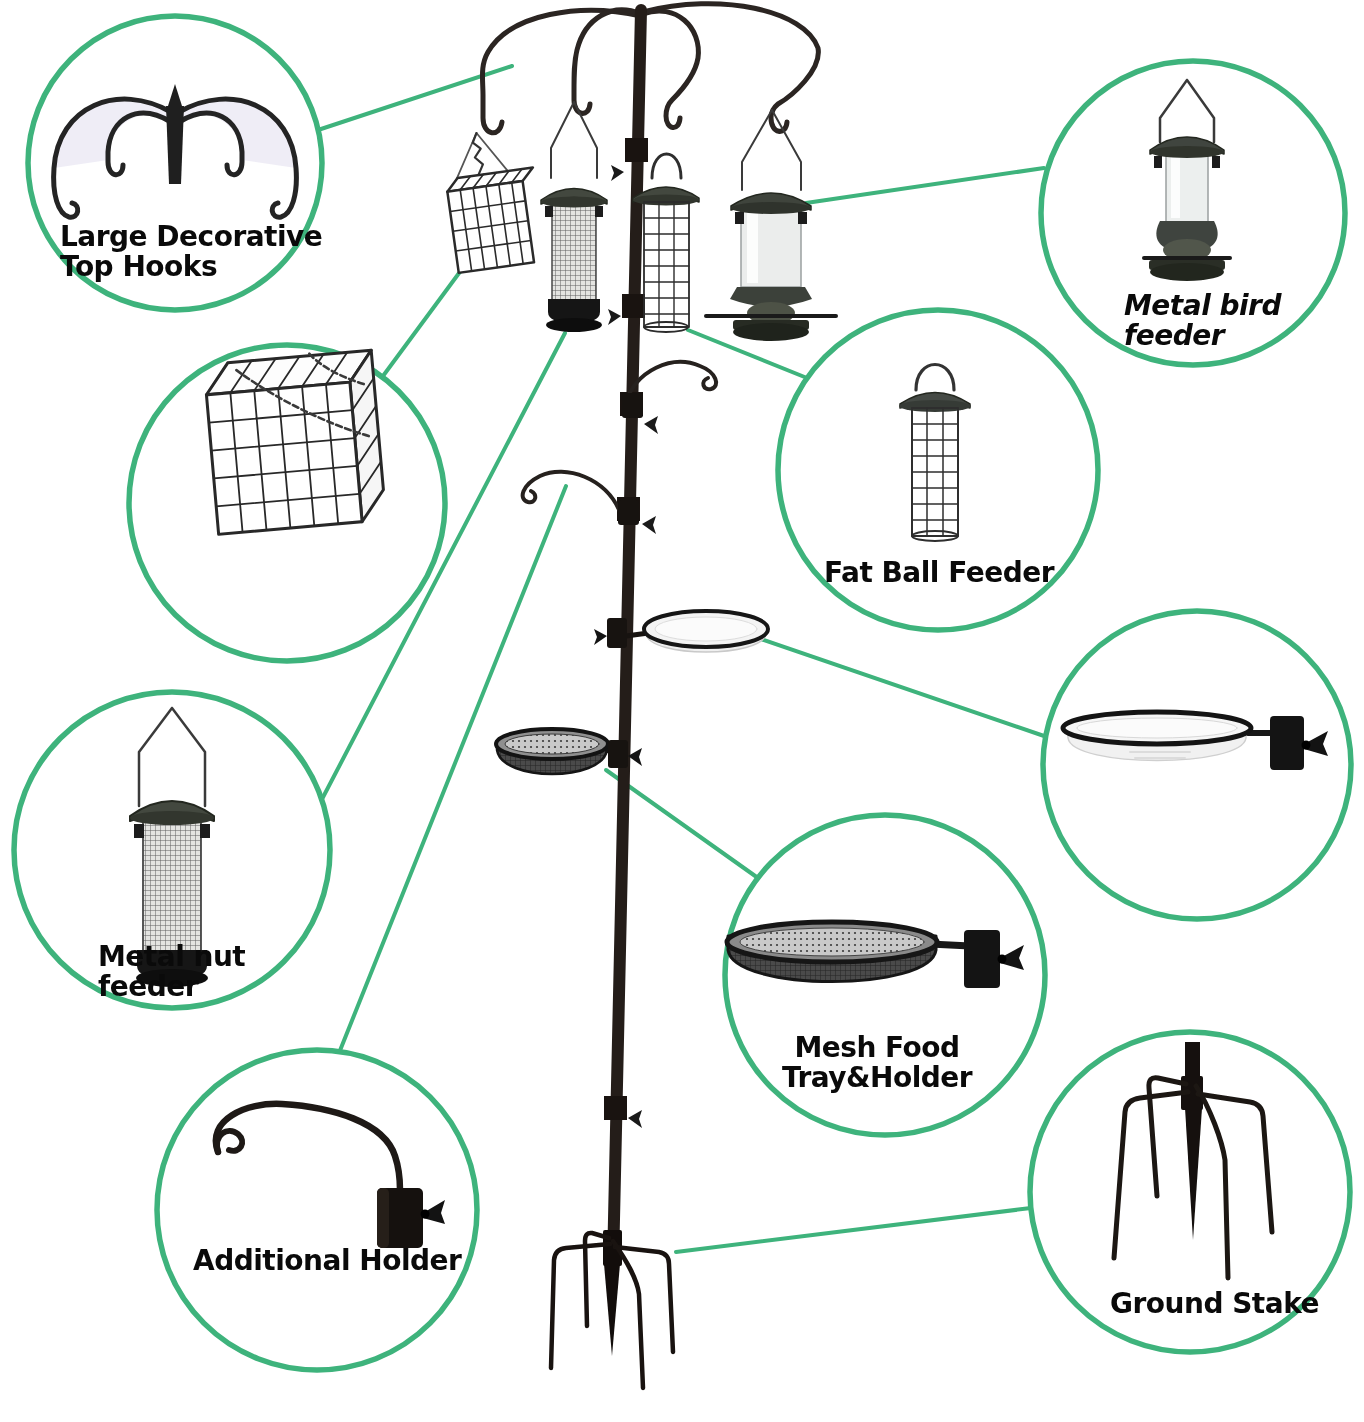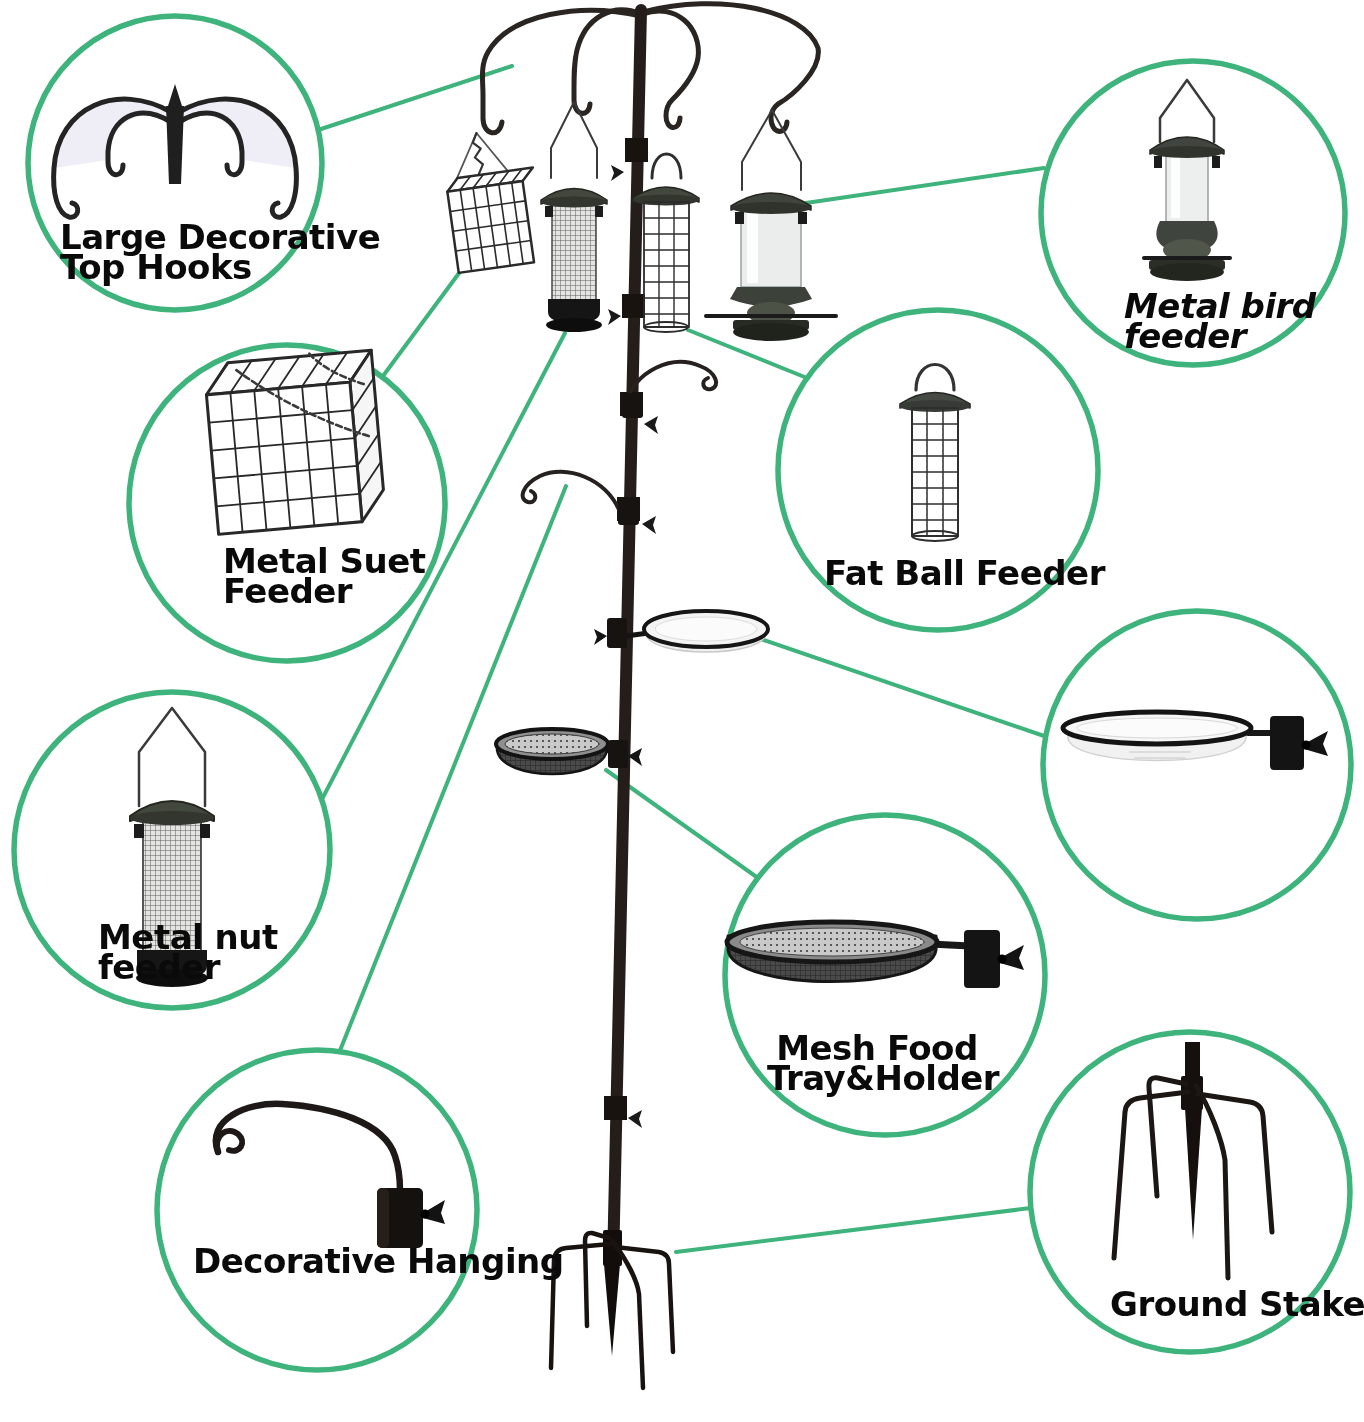--- a/index.html
+++ b/index.html
@@ -1,19 +1,19 @@
 <!DOCTYPE html>
 <html><head>
 <meta charset="utf-8">
 <style>
   html,body{margin:0;padding:0;background:#fff;}
   .canvas{position:relative;width:1364px;height:1422px;background:#ffffff;overflow:hidden;
           font-family:"DejaVu Sans",sans-serif;}
   .scene{position:absolute;left:0;top:0;width:1364px;height:1422px;}
-  .label{position:absolute;font-weight:bold;font-size:34px;line-height:30px;
+  .label{position:absolute;font-weight:bold;font-size:28px;line-height:30px;
          letter-spacing:-0.5px;color:#0a0a0a;white-space:nowrap;}
   .label.center{text-align:center;}
 </style>
 </head>
 <body>
 
 <div class="canvas">
 
 <svg class="scene" viewBox="0 0 1364 1422" fill="none" stroke-linecap="round" stroke-linejoin="round">
   <defs>
@@ -268,32 +268,28 @@
     </g>
     <polygon points="1185,1108 1202,1108 1193,1240" fill="#15100e"></polygon>
   </g>
 </svg>
 
   <div class="label" style="left:60px;top:222px;">
     <div>Large Decorative</div>
     <div>Top Hooks</div>
   </div>
 
-  <div class="label" style="left:223px;top:546px;">
-    <div>Metal Suet</div>
-    <div>Feeder</div>
-  </div>
-
-  <div class="label" style="left:98px;top:922px;">
+
+  <div class="label" style="left:98px;top:942px;">
     <div>Metal nut</div>
     <div>feeder</div>
   </div>
 
   <div class="label" style="left:193px;top:1246px;">
-    <div>Decorative Hanging</div>
+    <div>Additional Holder</div>
   </div>
 
   <div class="label" style="left:1124px;top:291px;font-style:italic;">
     <div>Metal bird</div>
     <div>feeder</div>
   </div>
 
   <div class="label" style="left:824px;top:558px;">
     <div>Fat Ball Feeder</div>
   </div>

